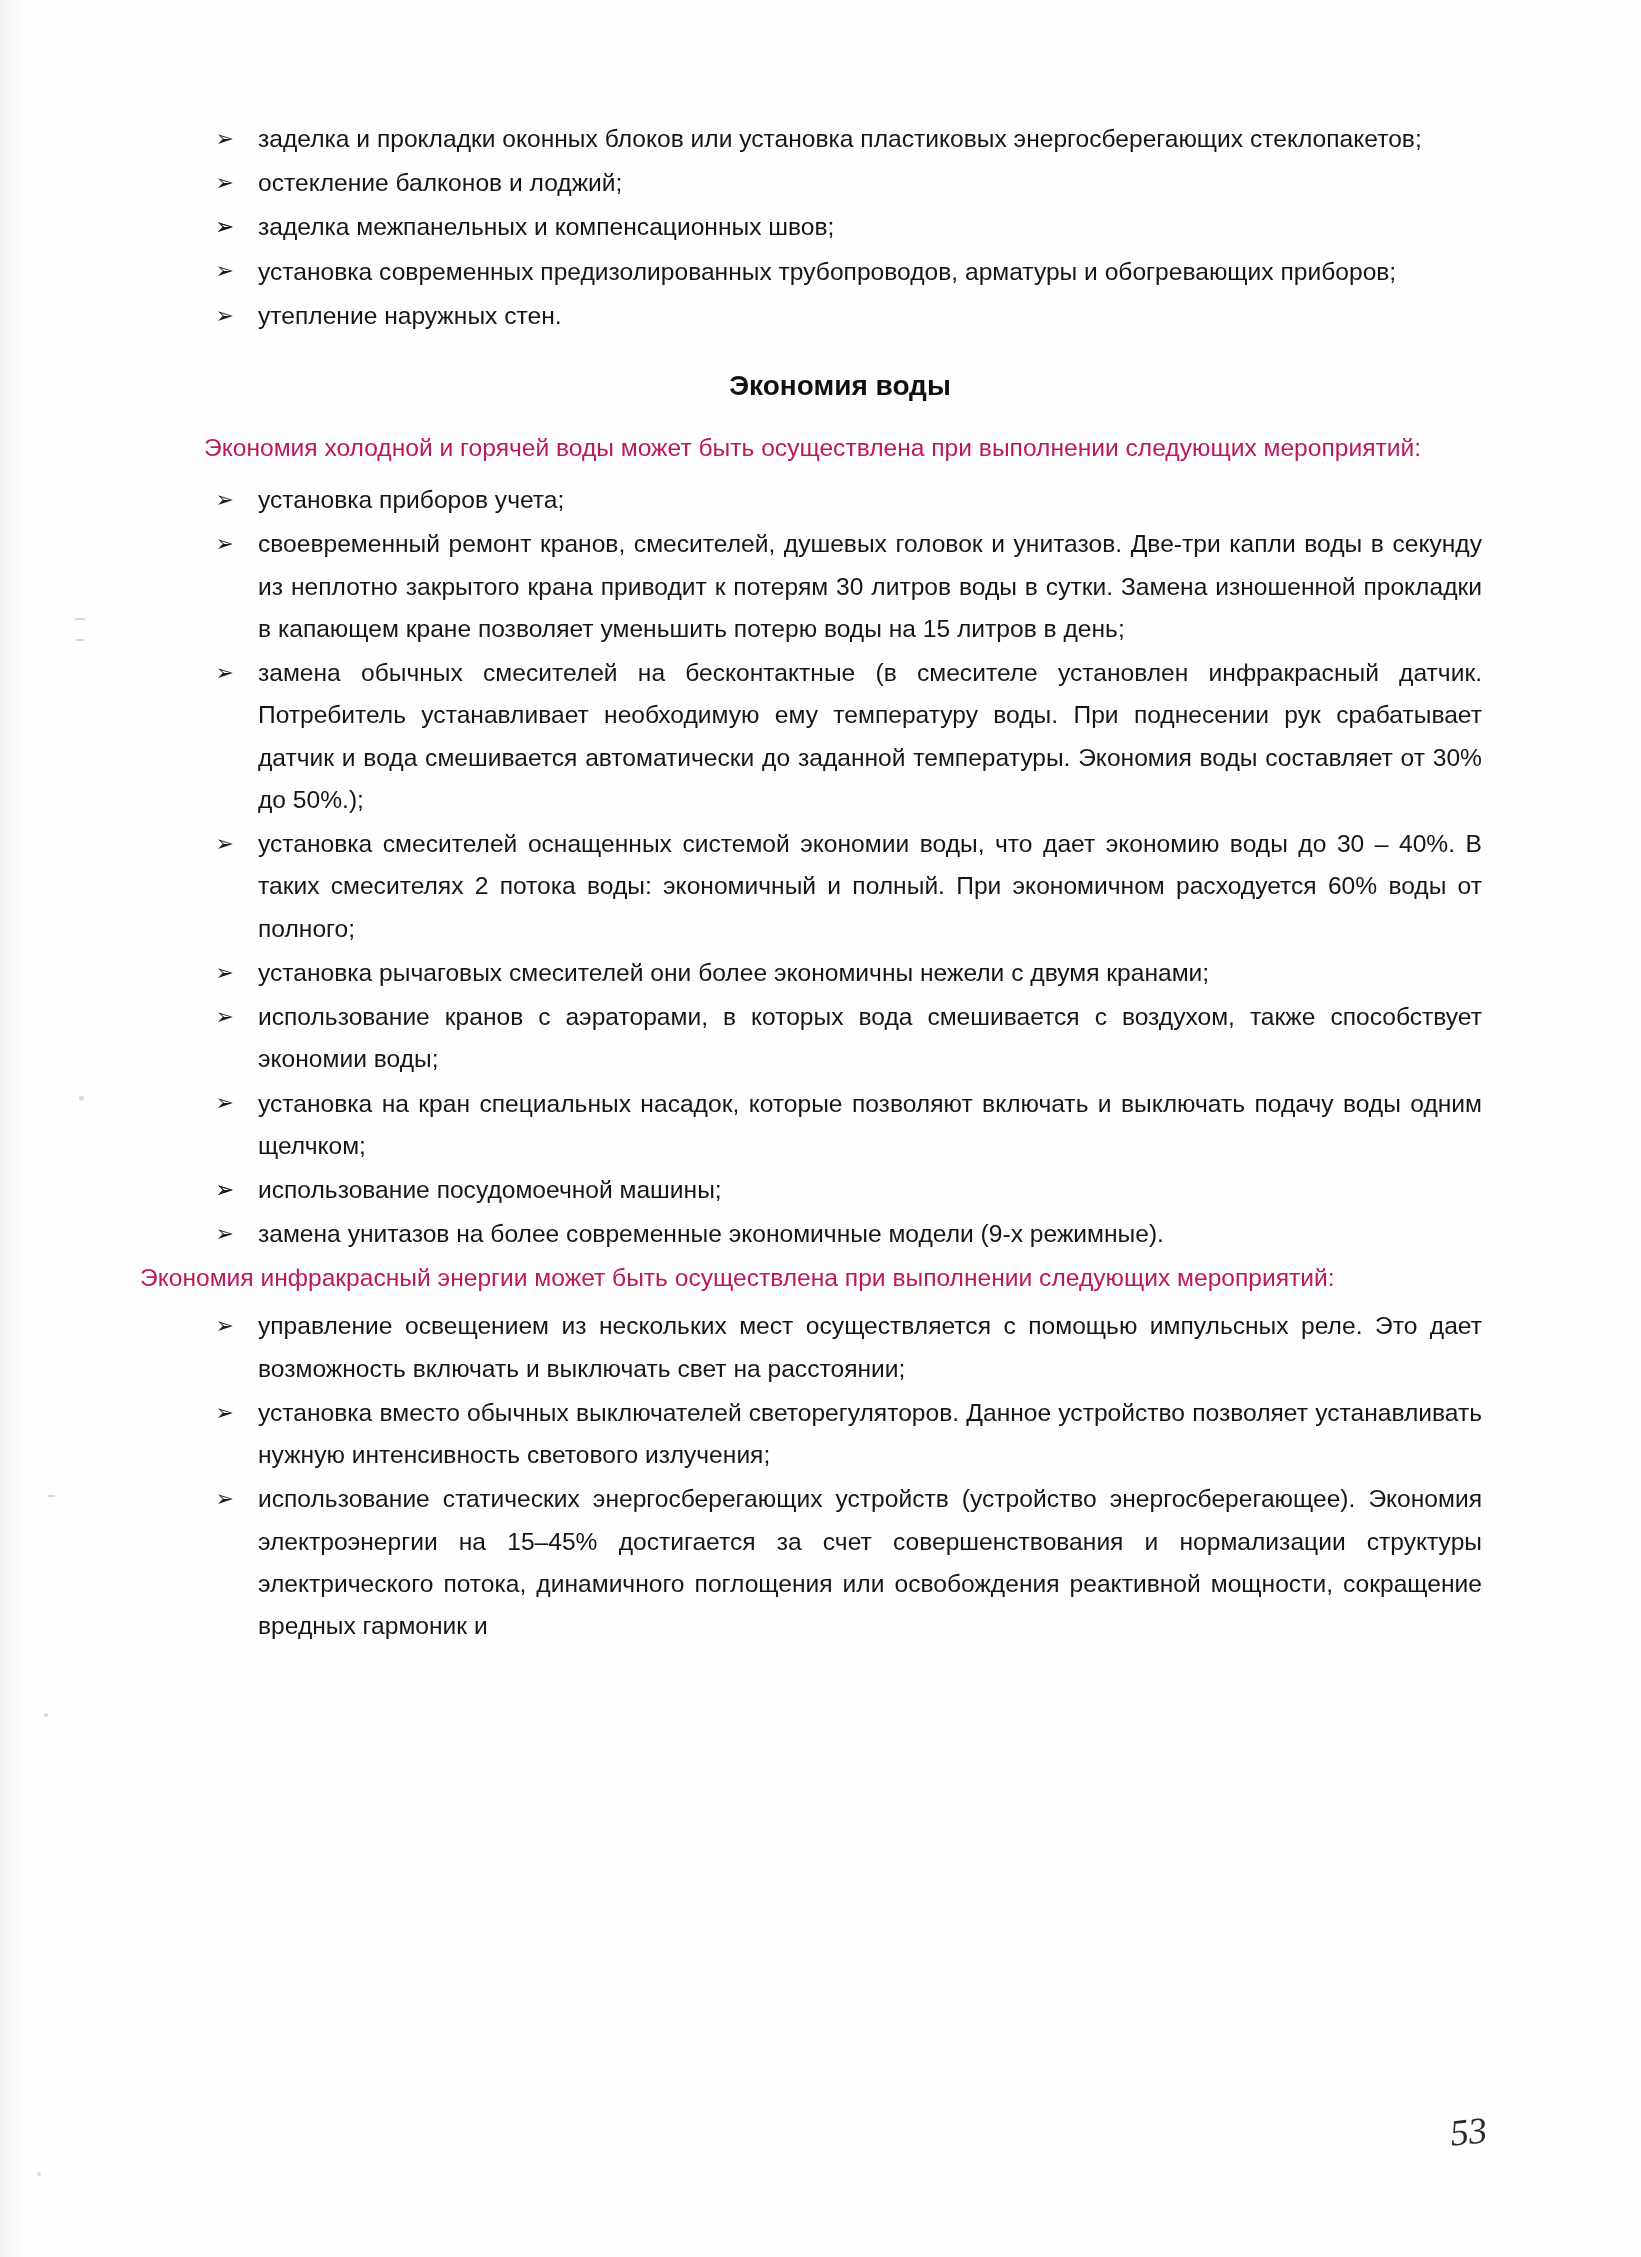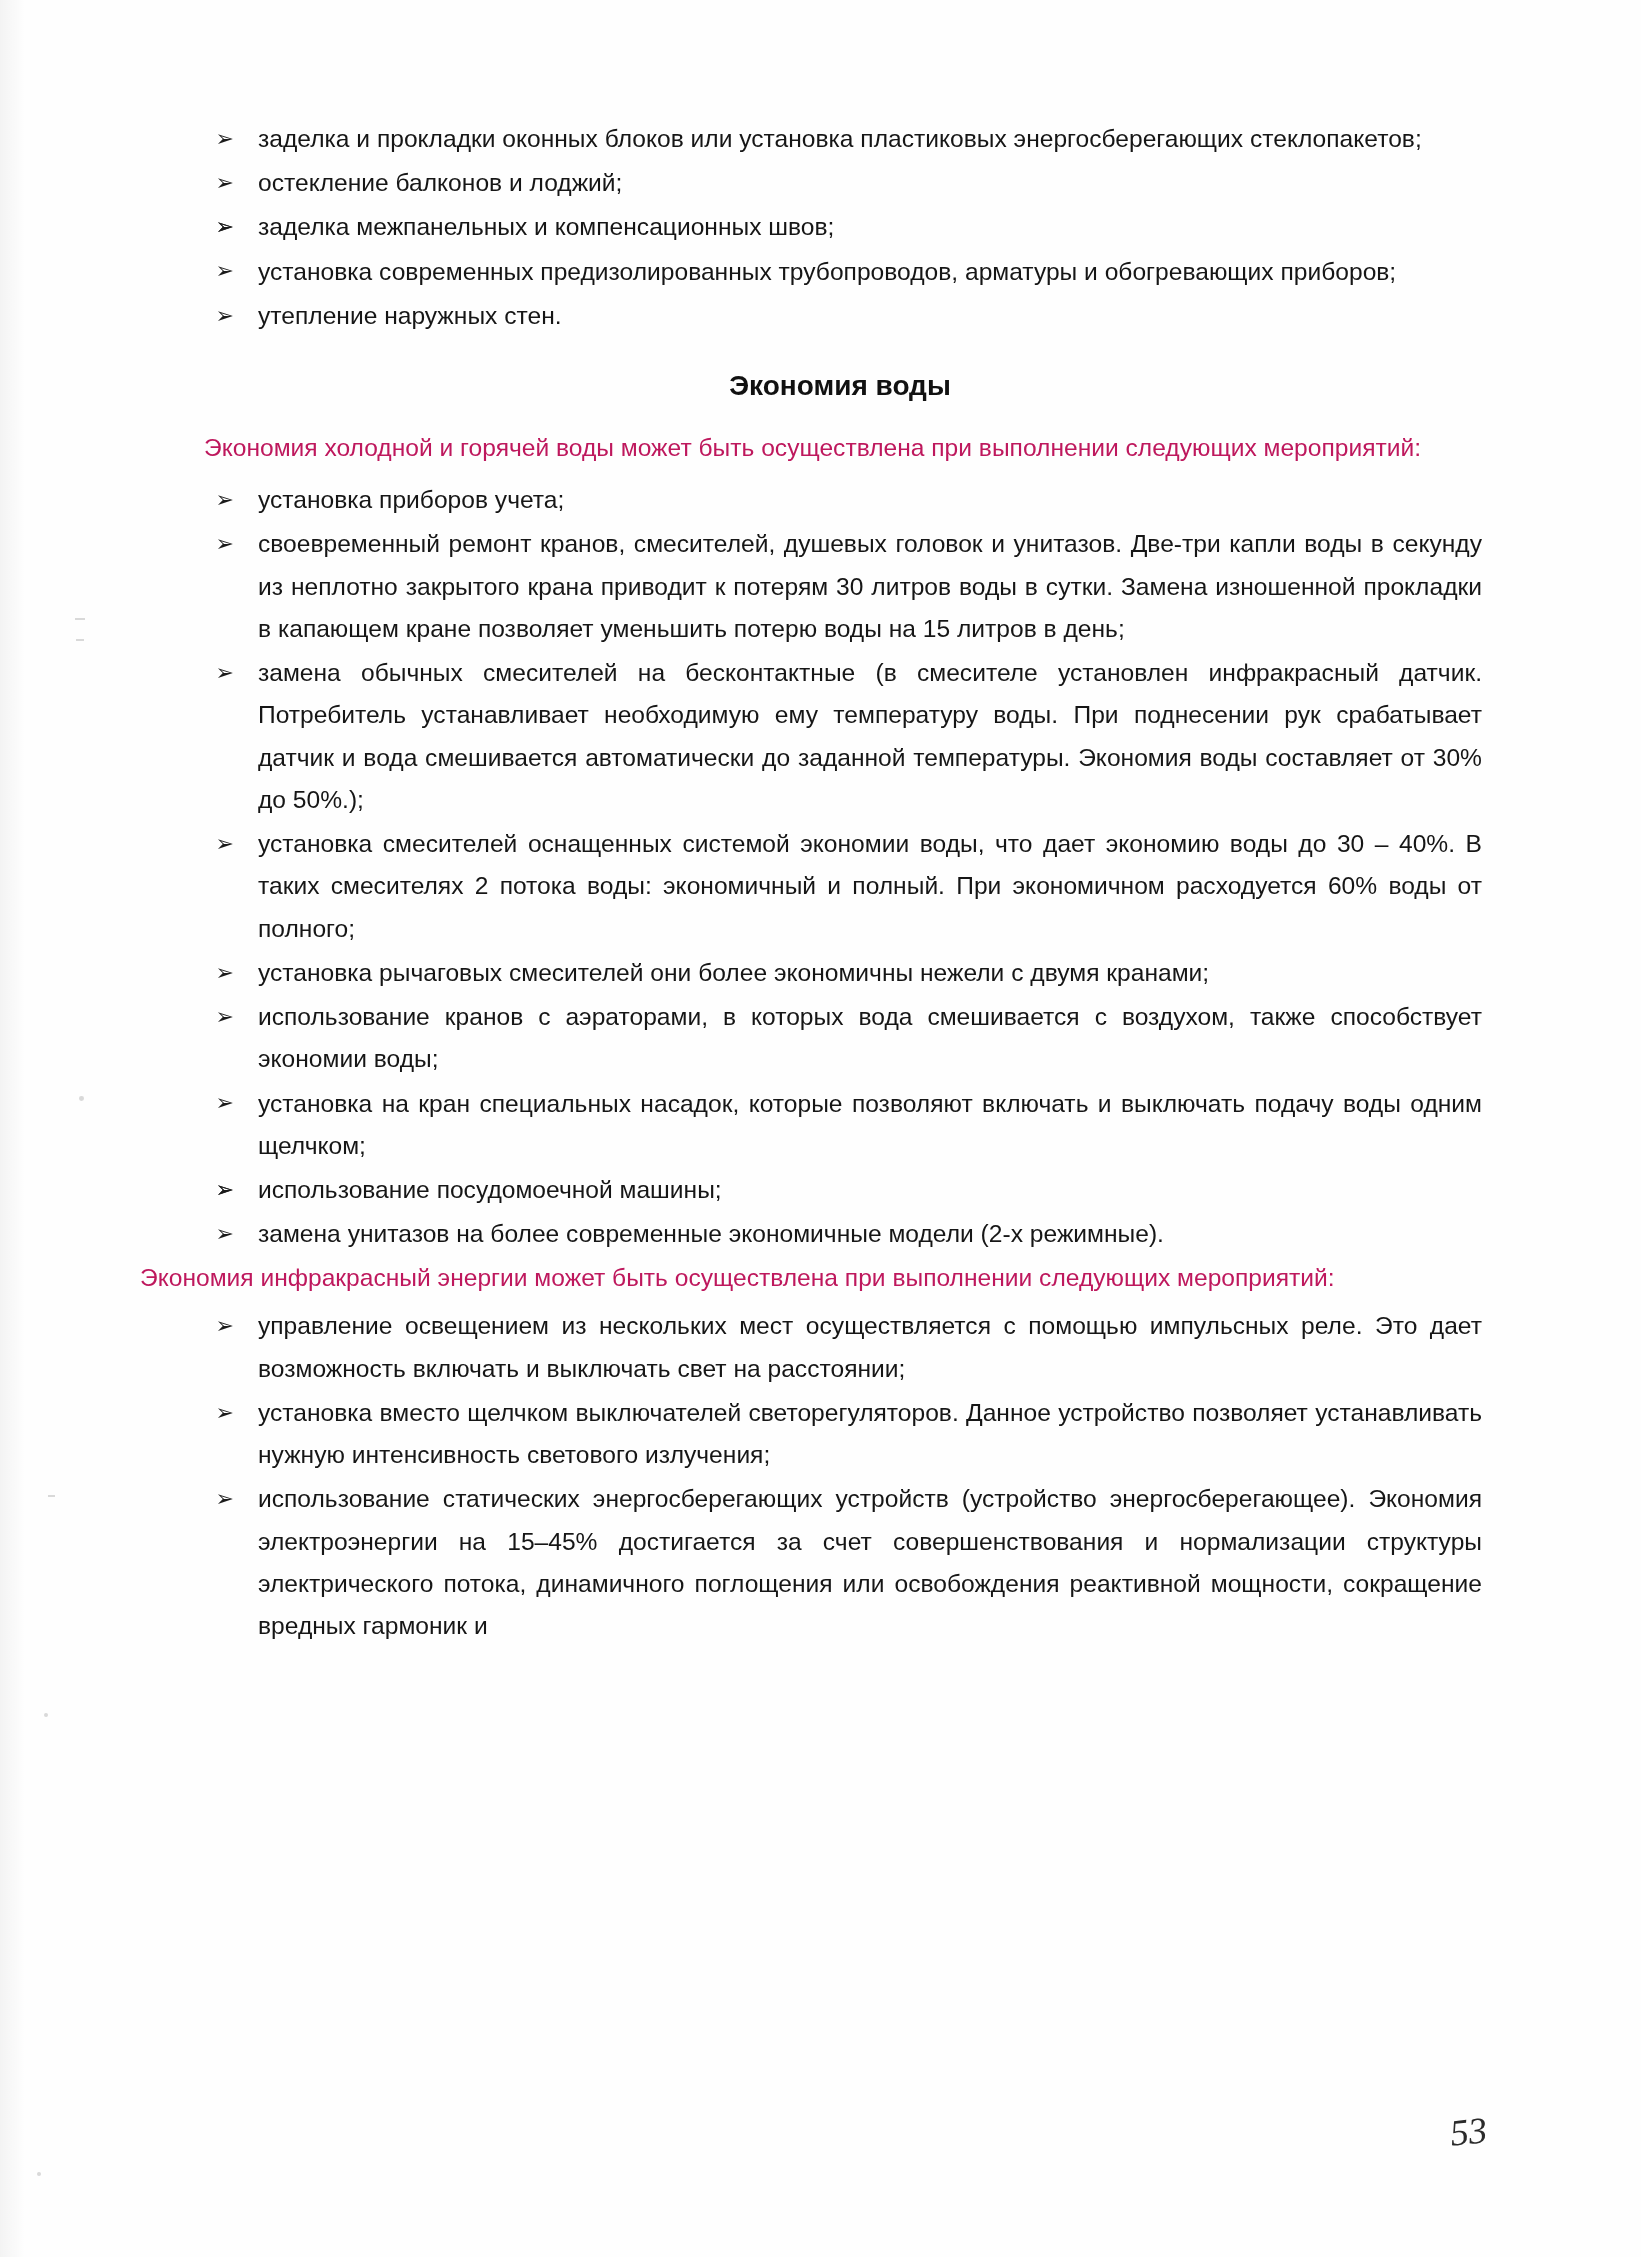--- a/index.html
+++ b/index.html
@@ -185,35 +185,35 @@
       </li>
       <li>
         <span class="marker">➢</span>
       </li>
       <li>
         <span class="marker">➢</span>
         <span>использование посудомоечной машины;</span>
       </li>
       <li>
         <span class="marker">➢</span>
-        <span>замена унитазов на более современные экономичные модели (2-х режимные).</span>
+        <span>замена унитазов на более современные экономичные модели (9-х режимные).</span>
       </li>
     </ul>
 
 
     <p class="para full">Экономия инфракрасный энергии может быть осуществлена при выполнении следующих мероприятий:</p>
 
     <ul class="bullets list-block">
       <li>
         <span class="marker">➢</span>
         <span>управление освещением из нескольких мест осуществляется с помощью импульсных реле. Это дает возможность включать и выключать свет на расстоянии;</span>
       </li>
       <li>
         <span class="marker">➢</span>
-        <span>установка вместо щелчком выключателей светорегуляторов. Данное устройство позволяет устанавливать нужную интенсивность светового излучения;</span>
+        <span>установка вместо обычных выключателей светорегуляторов. Данное устройство позволяет устанавливать нужную интенсивность светового излучения;</span>
       </li>
       <li>
         <span class="marker">➢</span>
         <span>использование статических энергосберегающих устройств (устройство энергосберегающее). Экономия электроэнергии на 15–45% достигается за счет совершенствования и нормализации структуры электрического потока, динамичного поглощения или освобождения реактивной мощности, сокращение вредных гармоник и</span>
       </li>
     </ul>
 
   </div>
 
   <div class="page-number">53</div>

